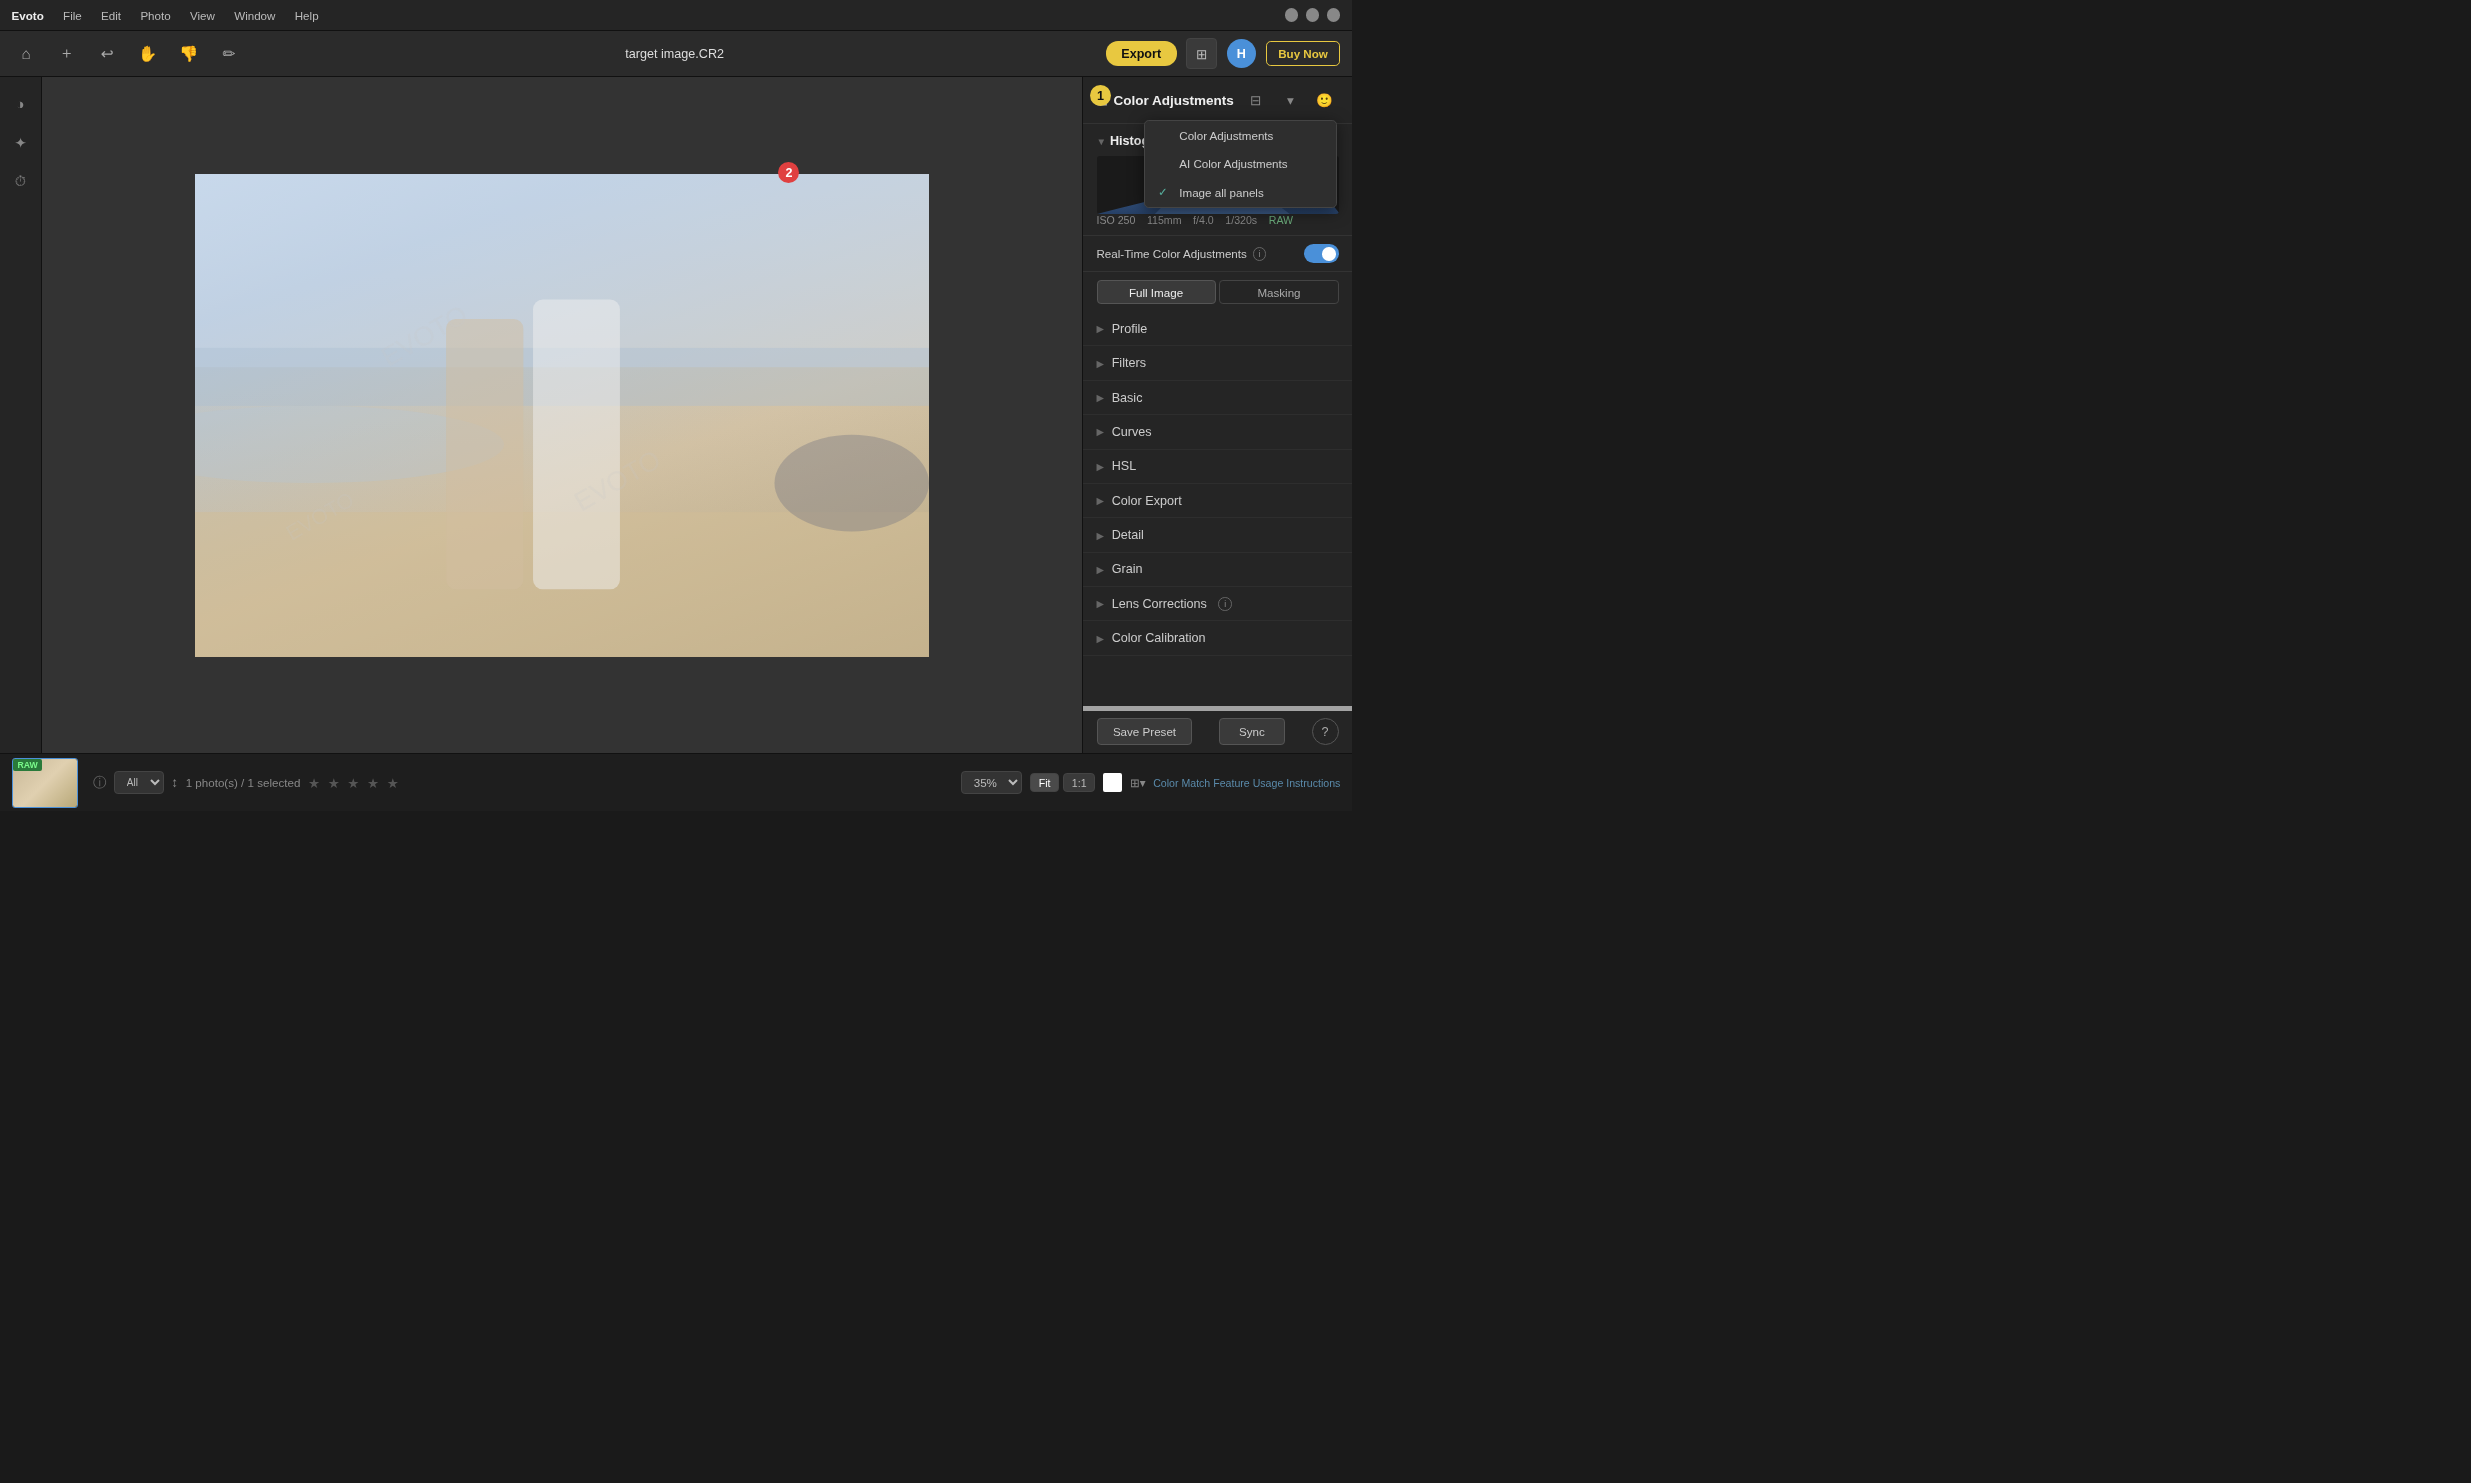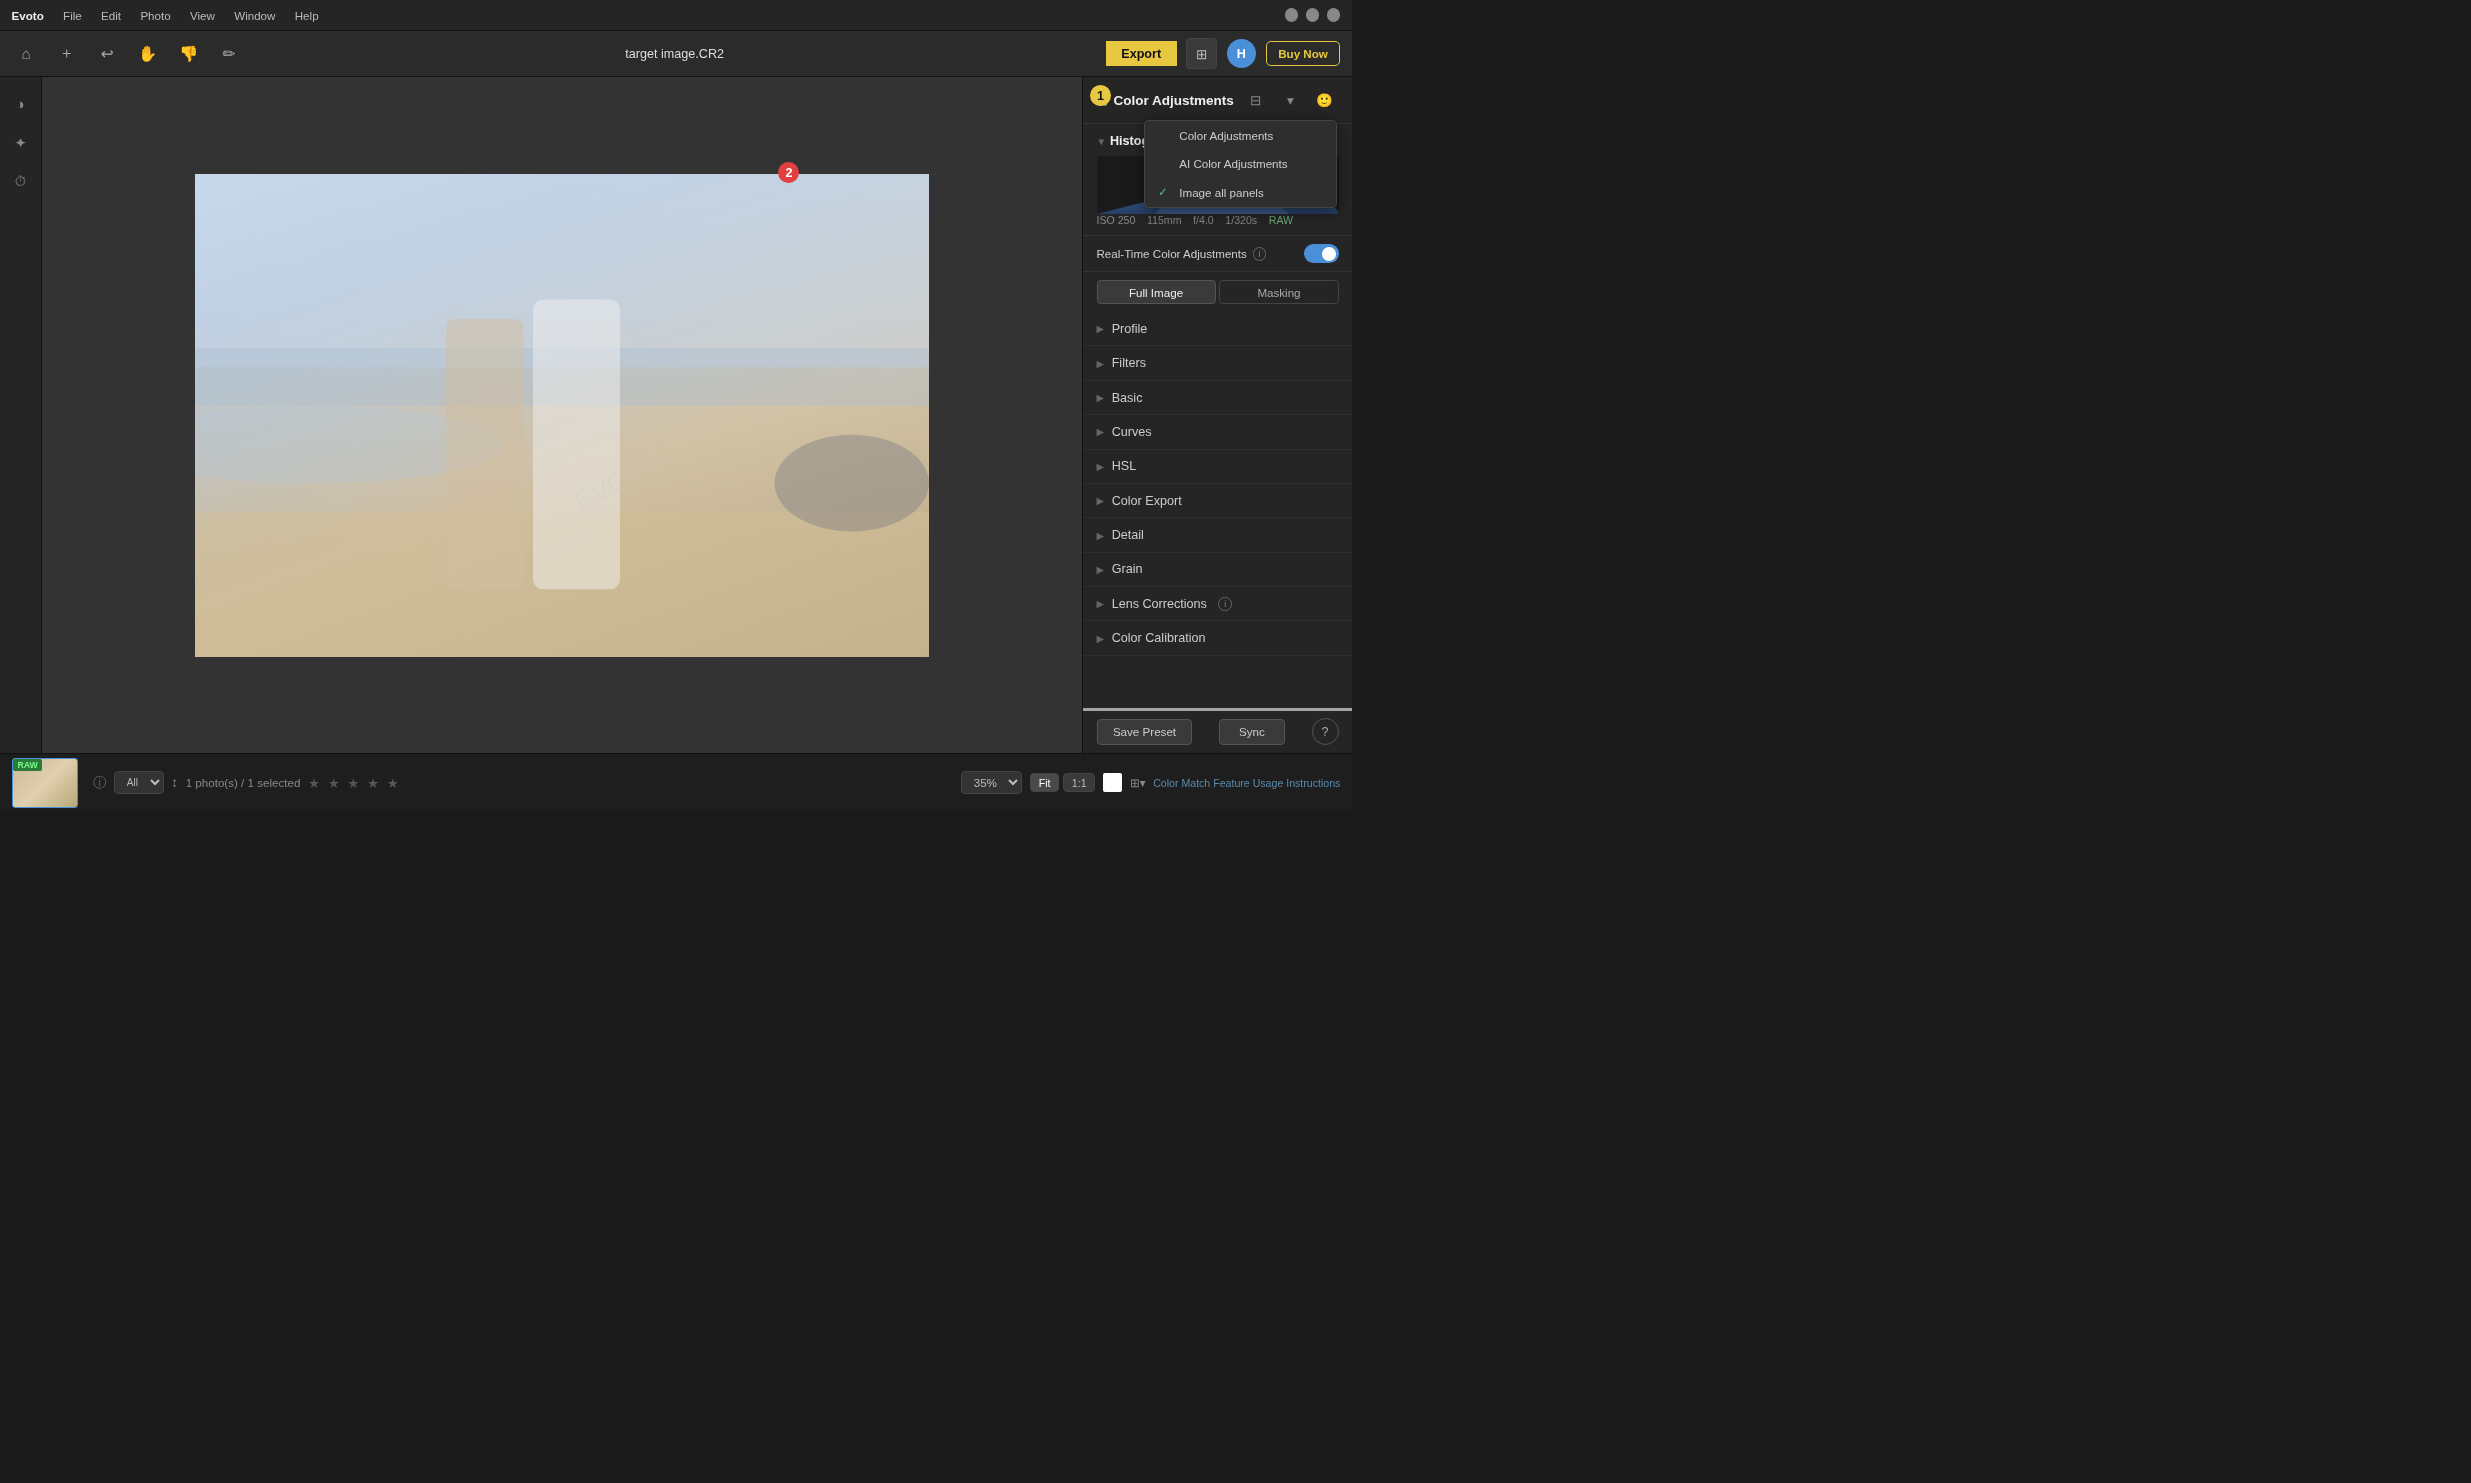--- a/index.html
+++ b/index.html
@@ -61,21 +61,21 @@
     }
     .toolbar-right {
       display: flex;
       align-items: center;
       gap: 9.7px;
     }
     .btn-export {
       background: #e8c840;
       color: #111;
       border: none;
-      border-radius: 0;
+      border-radius: 12px;
       padding: 5.8px 15.4px;
       font-weight: 600;
       font-size: 12.6px;
       cursor: pointer;
     }
     .btn-buynow {
       background: transparent;
       color: #e8c840;
       border: 1px solid #e8c840;
       border-radius: 4.8px;
@@ -330,23 +330,23 @@
       padding: 1px 3.9px; border-radius: 1.9px;
       position: absolute; top: 1.9px; left: 1.9px;
     }
     .filmstrip-thumb-wrap { position: relative; }
     .bottom-info-link {
       font-size: 10.6px; color: #5a8aaa; cursor: pointer;
     }
 
     
     .right-panel-bottom {
-      display: flex; align-items: center; justify-content: space-between;
+      display: flex; align-items: flex-start; justify-content: space-between;
       padding: 7.7px 13.5px;
-      border-top: 3px solid #a3a3a3;
+      border-top: 5px solid #a3a3a3;
     }
     .btn-save-preset {
       background: #3a3a3a; border: 1px solid #555;
       color: #ccc; padding: 5.8px 15.4px; border-radius: 3.9px;
       font-size: 11.6px; cursor: pointer;
     }
     .btn-sync {
       background: #3a3a3a; border: 1px solid #555;
       color: #ccc; padding: 5.8px 19.3px; border-radius: 3.9px;
       font-size: 11.6px; cursor: pointer;

